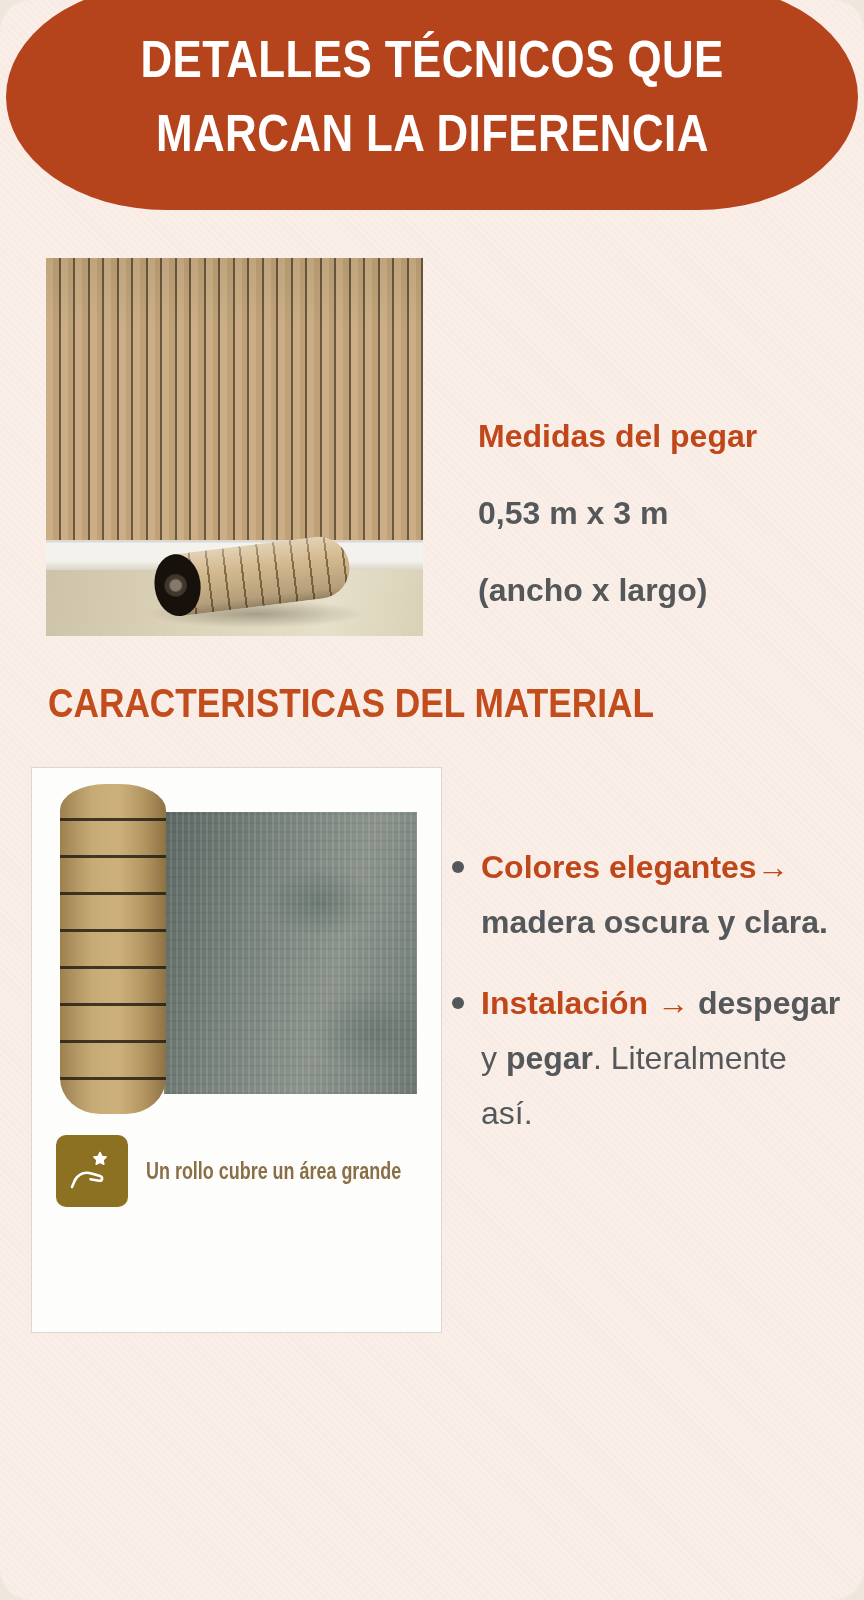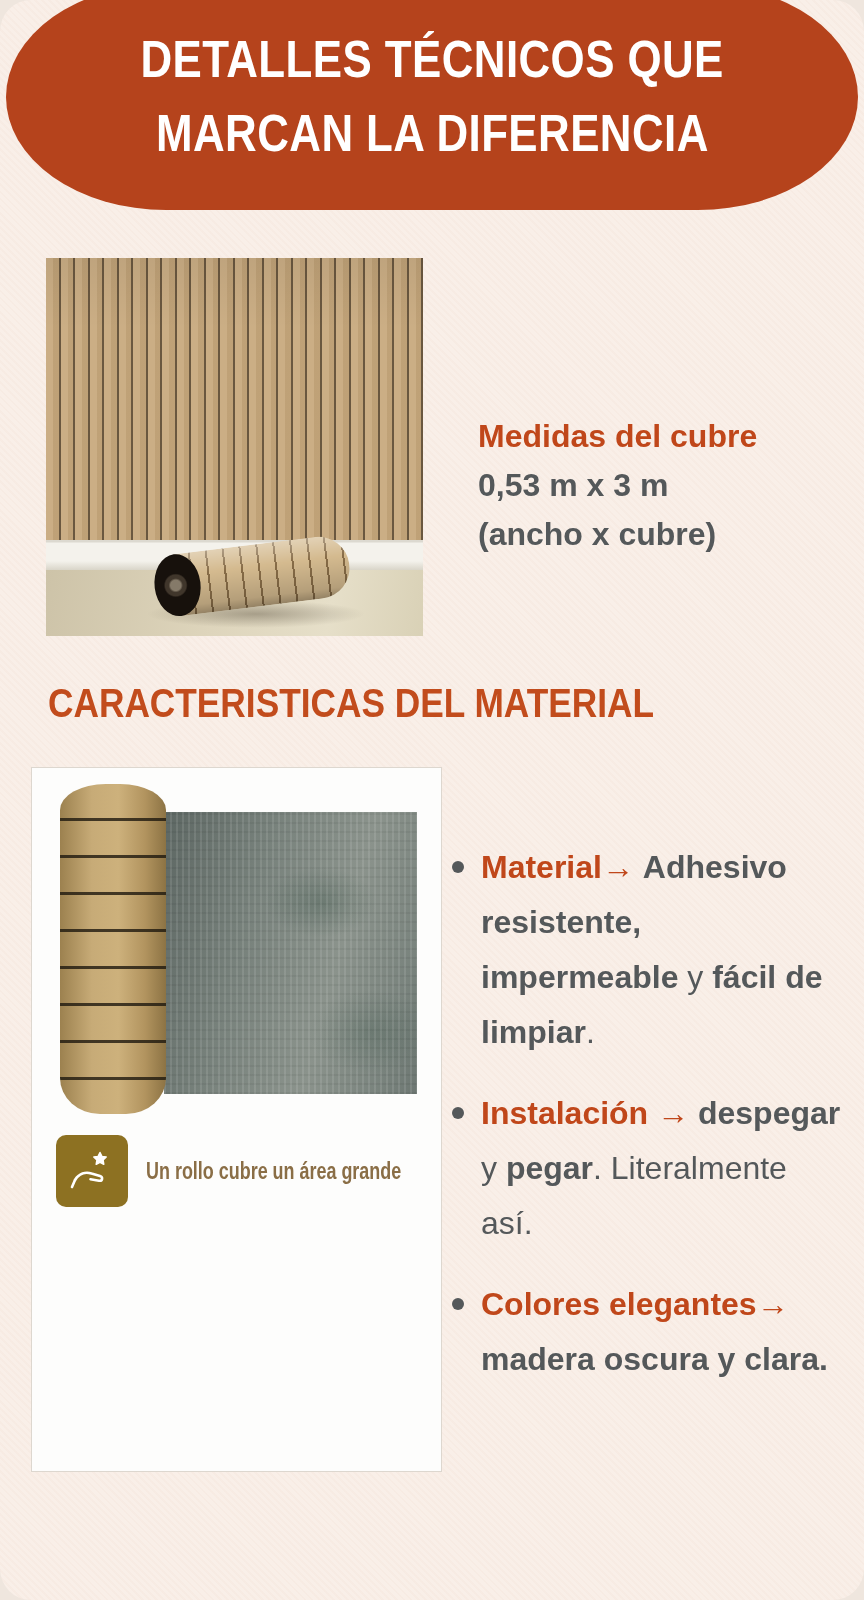--- a/index.html
+++ b/index.html
@@ -36,27 +36,27 @@
     background:
       linear-gradient(180deg,rgba(255,255,255,.35),rgba(255,255,255,0) 35%,rgba(0,0,0,.15) 85%,rgba(0,0,0,.3)),
       repeating-linear-gradient(90deg,#d4ba8f 0 15px,#876c47 15px 17px);}
   .p1-roll-cap{position:absolute;left:0;top:0;width:46px;height:62px;border-radius:50%;
     background:radial-gradient(circle at 46% 50%,#857a69 0 13%,#40362b 18% 26%,#17110c 30% 72%,#000 100%);}
   .p1-roll-shadow{position:absolute;left:100px;top:342px;width:220px;height:28px;border-radius:50%;
     background:radial-gradient(ellipse,rgba(60,50,35,.35),rgba(60,50,35,0) 70%);}
   
   .measure{position:absolute;left:478px;top:412px;font-size:32px;font-weight:bold;line-height:49px;}
   .m-title{color:#c0471a;}
-  .m-value,.m-note{color:#54585a;}
+  .m-value,.m-note{color:#54585a;margin-top:28px;}
   
   .section-title{position:absolute;left:48px;top:680px;
     color:#c24c1c;font-size:41px;font-weight:bold;white-space:nowrap;
     transform:scaleX(.86);transform-origin:left center;}
   
-  .panel{position:absolute;left:31px;top:767px;width:411px;height:705px;
+  .panel{position:absolute;left:31px;top:767px;width:411px;height:566px;
     background:#fdfdfc;border:1px solid #ddd7cf;box-sizing:border-box;}
   .p2-sheet{position:absolute;left:132px;top:44px;width:253px;height:282px;
     background:
       repeating-linear-gradient(90deg,rgba(255,255,255,.10) 0 2px,rgba(0,0,0,0) 2px 6px),
       repeating-linear-gradient(0deg,rgba(0,0,0,.05) 0 2px,transparent 2px 9px),
       radial-gradient(ellipse 80px 50px at 62% 32%,rgba(42,70,58,.28),transparent 70%),
       radial-gradient(ellipse 90px 60px at 82% 78%,rgba(42,70,58,.22),transparent 70%),
       linear-gradient(105deg,#5d6763 0%,#78827c 35%,#8b938c 65%,#79837d 88%,#6d7772 100%);}
   .p2-cyl{position:absolute;left:28px;top:16px;width:106px;height:330px;
     border-radius:46px 46px 40px 40px / 26px 26px 36px 36px;
@@ -94,23 +94,23 @@
     <div class="p1-baseboard"></div>
     <div class="p1-floor"></div>
     <div class="p1-roll-shadow"></div>
     <div class="p1-roll">
       <div class="p1-roll-body"></div>
       <div class="p1-roll-cap"></div>
     </div>
   </div>
 
   <div class="measure">
-    <div class="m-title">Medidas del cubre</div>
+    <div class="m-title">Medidas del pegar</div>
     <div class="m-value">0,53 m x 3 m</div>
-    <div class="m-note">(ancho x cubre)</div>
+    <div class="m-note">(ancho x largo)</div>
   </div>
 
   <div class="section-title">CARACTERISTICAS DEL MATERIAL</div>
 
   <div class="panel">
     <div class="p2-sheet"></div>
     <div class="p2-cyl"></div>
     <div class="features" id="features">
         <div class="feature-row">
           <div class="feature-icon">
@@ -121,25 +121,21 @@
             </svg>
           </div>
           <div class="feature-label" style="color: rgb(138, 110, 70); font-size: 23px; transform: scaleX(0.78);">Un rollo cubre un área grande</div>
         </div>
       </div>
   </div>
 
   <div class="bullets" id="bullets">
       <div class="bullet">
         <span class="dot"></span>
-        <p class="btext" style="margin: 0px;"><span class="accent">Material→</span><span class="plain"> </span><span class="bold">Adhesivo resistente,</span><span class="plain"> </span><span class="bold">impermeable</span><span class="plain"> y </span><span class="bold">fácil de limpiar</span><span class="plain">.</span></p>
+        <p class="btext" style="margin: 0px;"><span class="accent">Colores elegantes→</span><span class="plain"> </span><span class="bold">madera oscura y clara.</span></p>
       </div>
       <div class="bullet">
         <span class="dot"></span>
         <p class="btext" style="margin: 0px;"><span class="accent">Instalación →</span><span class="plain"> </span><span class="bold">despegar</span><span class="plain"> y </span><span class="bold">pegar</span><span class="plain">. </span><span class="plain">Literalmente así.</span></p>
-      </div>
-      <div class="bullet">
-        <span class="dot"></span>
-        <p class="btext" style="margin: 0px;"><span class="accent">Colores elegantes→</span><span class="plain"> </span><span class="bold">madera oscura y clara.</span></p>
       </div>
     </div>
 
 </div>
 
 </body></html>

